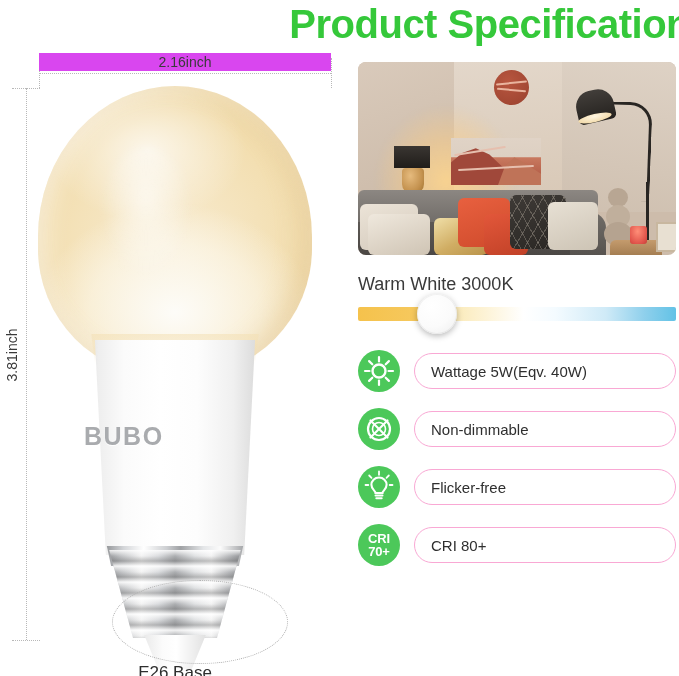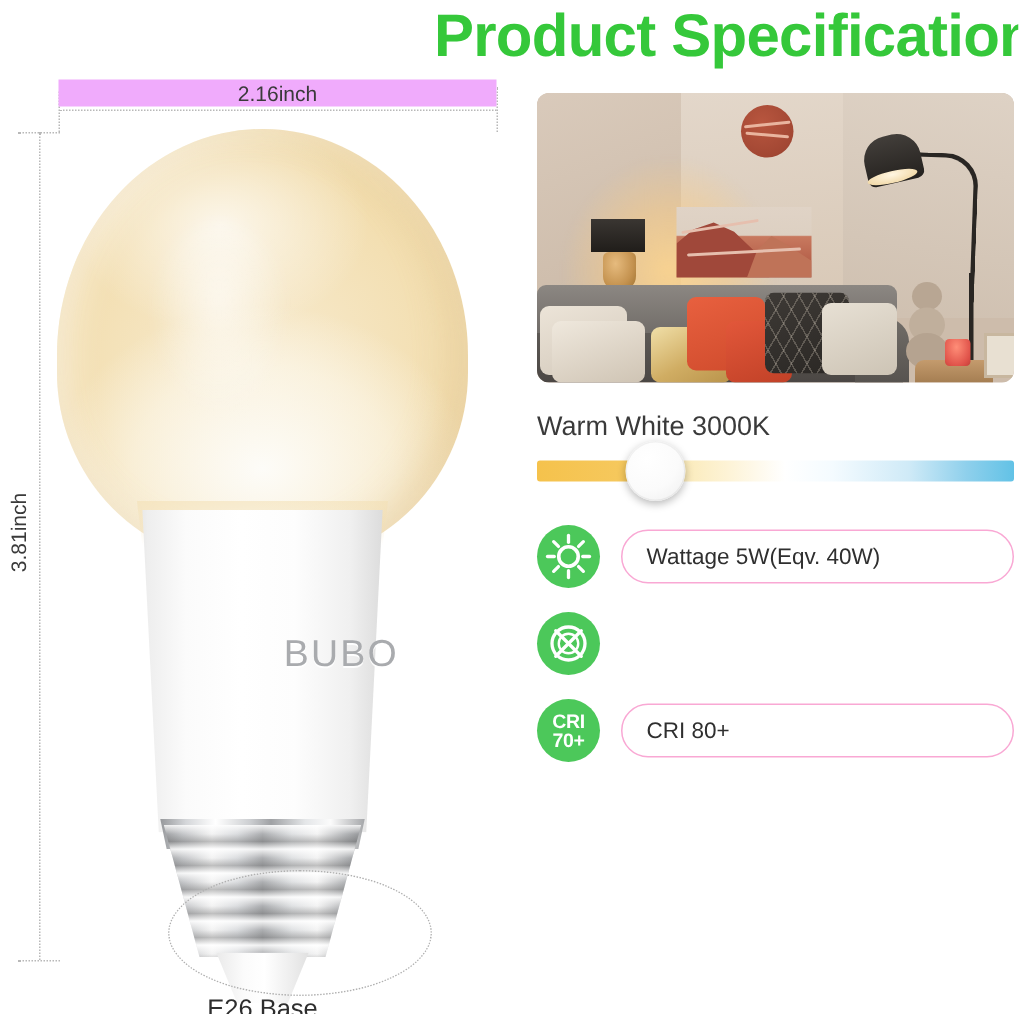--- a/index.html
+++ b/index.html
@@ -63,21 +63,21 @@
   #dim-width-cap-l { left: 39px; }
   #dim-width-cap-r { left: 331px; }
   #dim-width-label {
     position: absolute;
     left: 39px;
     top: 3px;
     width: 292px;
     text-align: center;
     font-size: 14px;
     color: #3a3a3a;
-    background: #f0abfc;
+    background: #d946ef;
     line-height: 18px;
   }
 
   
   #dim-height-line {
     position: absolute;
     left: 26px;
     top: 38px;
     width: 0;
     height: 552px;
@@ -151,23 +151,23 @@
     width: 182px;
     height: 30px;
     background: linear-gradient(180deg, rgba(243,223,178,0.55) 0%, rgba(255,255,255,0) 100%);
     clip-path: polygon(4% 0%, 96% 0%, 94% 100%, 6% 100%);
   }
   #bulb-brand {
     position: absolute;
     left: 84px;
     top: 372px;
     width: 182px;
-    text-align: right;
+    text-align: left;
     font-size: 25px;
-    font-weight: normal;
+    font-weight: bold;
     letter-spacing: 1.5px;
     color: #a9abae;
     text-shadow: 0 1px 0 rgba(255,255,255,0.9);
   }
 
   
   #bulb-screw {
     position: absolute;
     left: 105px;
     top: 500px;
@@ -524,23 +524,41 @@
 
       <div class="feature-row">
         <div class="feature-icon">
           <svg width="42" height="42" viewBox="0 0 42 42">
             <circle cx="21" cy="21" r="11" fill="none" stroke="#ffffff" stroke-width="2.2"></circle>
             <circle cx="21" cy="21" r="6.5" fill="none" stroke="#ffffff" stroke-width="1.6"></circle>
             <line x1="12.5" y1="12.5" x2="29.5" y2="29.5" stroke="#ffffff" stroke-width="2.2" stroke-linecap="round"></line>
             <line x1="29.5" y1="12.5" x2="12.5" y2="29.5" stroke="#ffffff" stroke-width="2.2" stroke-linecap="round"></line>
           </svg>
         </div>
+        <div class="feature-box">Non-dimmable</div>
       </div>
 
 
+      <div class="feature-row">
+        <div class="feature-icon">
+          <svg width="42" height="42" viewBox="0 0 42 42">
+            <path d="M21 11.5c-4.4 0-7.6 3.3-7.6 7.3 0 2.7 1.4 4.3 2.6 5.6 0.9 1 1.5 1.7 1.5 2.6h7c0-0.9 0.6-1.6 1.5-2.6 1.2-1.3 2.6-2.9 2.6-5.6 0-4-3.2-7.3-7.6-7.3z" fill="none" stroke="#ffffff" stroke-width="2.1"></path>
+            <line x1="17.5" y1="29.5" x2="24.5" y2="29.5" stroke="#ffffff" stroke-width="2" stroke-linecap="round"></line>
+            <line x1="18.3" y1="32.3" x2="23.7" y2="32.3" stroke="#ffffff" stroke-width="2" stroke-linecap="round"></line>
+            <g stroke="#ffffff" stroke-width="1.8" stroke-linecap="round">
+              <line x1="21" y1="5.5" x2="21" y2="8.8"></line>
+              <line x1="11.2" y1="9.5" x2="13.5" y2="11.8"></line>
+              <line x1="30.8" y1="9.5" x2="28.5" y2="11.8"></line>
+              <line x1="7.5" y1="19" x2="10.3" y2="19"></line>
+              <line x1="34.5" y1="19" x2="31.7" y2="19"></line>
+            </g>
+          </svg>
+        </div>
+        <div class="feature-box">Flicker-free</div>
+      </div>
 
       <div class="feature-row">
         <div class="feature-icon">
           <div class="cri-text">
             <span>CRI</span>
             <span>70+</span>
           </div>
         </div>
         <div class="feature-box">CRI 80+</div>
       </div>

